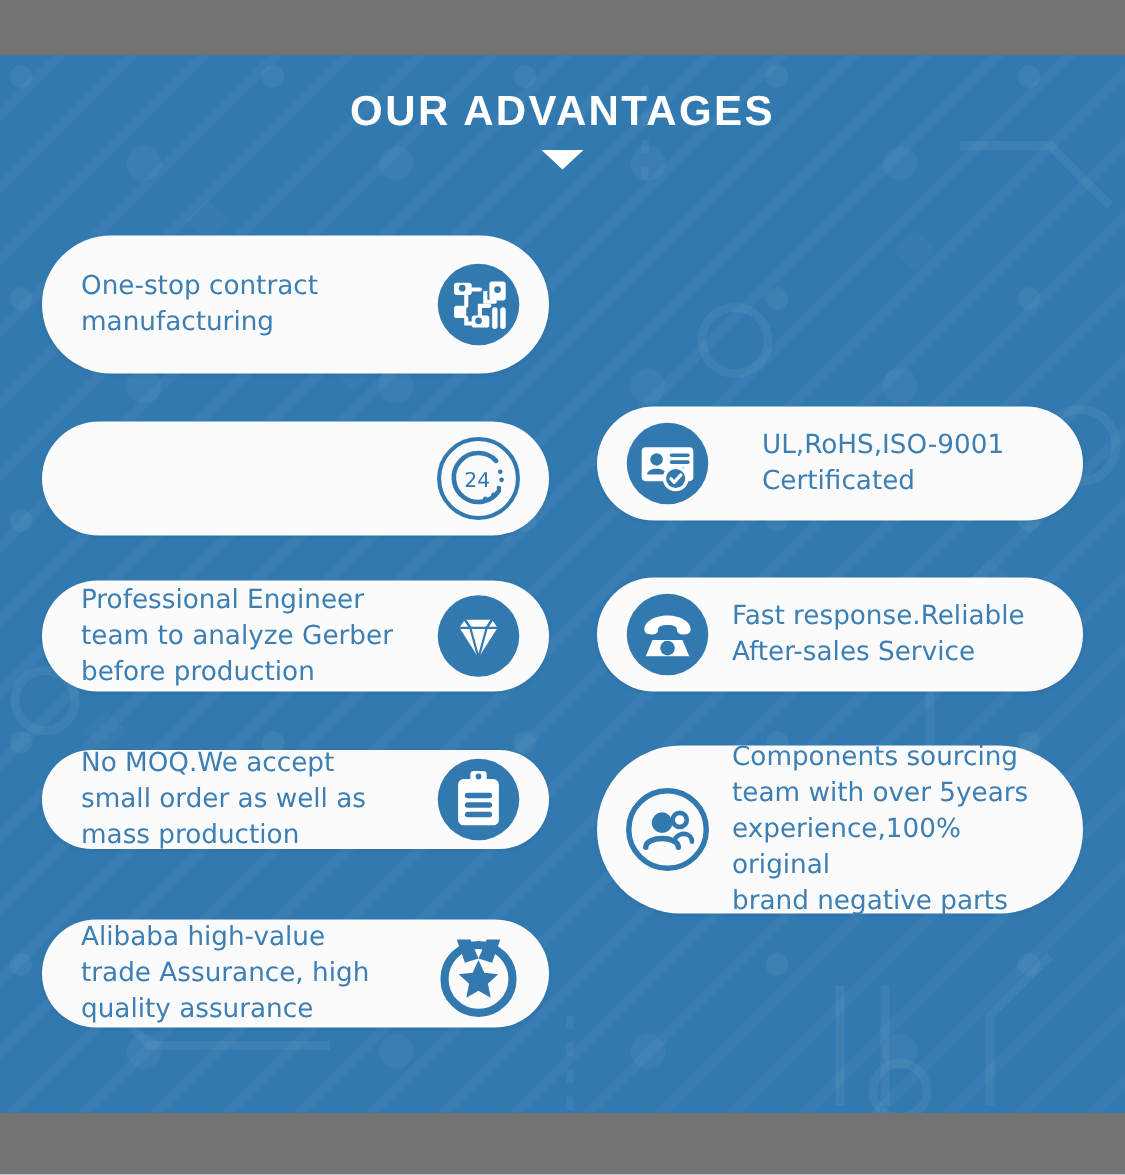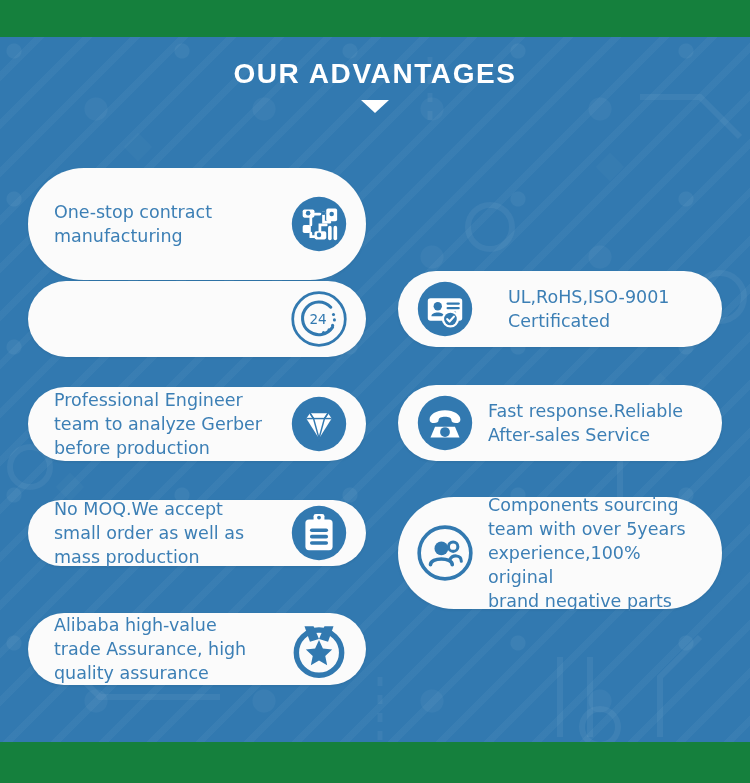--- a/index.html
+++ b/index.html
@@ -9,21 +9,21 @@
     height: 783px;
     background: #ffffff;
     font-family: "DejaVu Sans", "Liberation Sans", sans-serif;
     overflow: hidden;
   }
 
   #root {
     position: relative;
     width: 750px;
     height: 783px;
-    background: #15803d;
+    background: #737373;
   }
 
   
   .banner {
     position: absolute;
     left: 0;
     top: 37px;
     width: 750px;
     height: 705px;
     background: #3279b0;
@@ -172,21 +172,21 @@
         <path d="M430 20 L430 90"></path>
       </g>
     </svg>
   </div>
 
   <div class="heading-wrap">
     <div class="heading">OUR ADVANTAGES</div>
     <div class="heading-arrow"></div>
   </div>
 
-  <div class="card left" style="left:28px; top:168px; width:338px; height:112px;">
+  <div class="card left" style="left:28px; top:157px; width:338px; height:92px;">
     <div class="icon-slot">
       <svg viewBox="0 0 64 64">
         <circle cx="32" cy="32" r="30" fill="#3279b0"></circle>
         <g fill="#ffffff">
           <rect x="14" y="16" width="13" height="9" rx="2"></rect>
           <rect x="40" y="15" width="12" height="14" rx="2"></rect>
           <rect x="14" y="33" width="9" height="9" rx="2"></rect>
           <rect x="27" y="40" width="13" height="9" rx="2"></rect>
           <rect x="42" y="34" width="4" height="16" rx="2"></rect>
           <rect x="48" y="34" width="4" height="16" rx="2"></rect>

